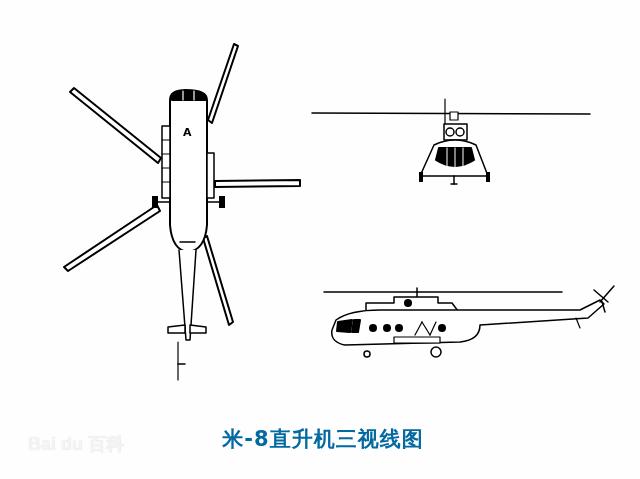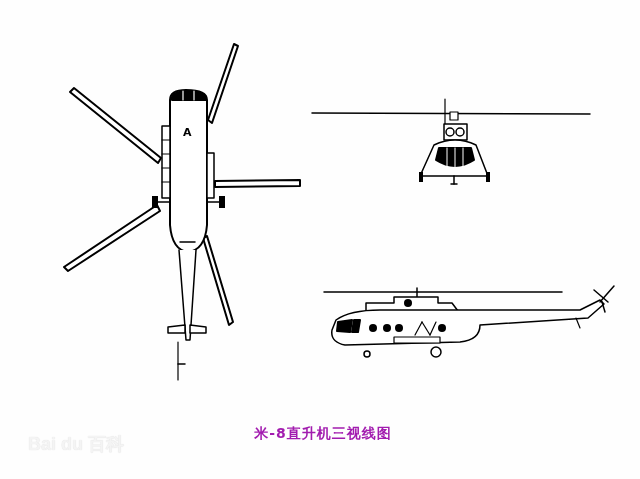--- a/index.html
+++ b/index.html
@@ -1,19 +1,19 @@
 <!DOCTYPE html>
 <html><head>
 <meta charset="utf-8">
 <style>
   html, body { margin:0; padding:0; background:#fff; }
   #stage { position:relative; width:640px; height:479px; background:#fefefe; overflow:hidden; }
   svg { position:absolute; left:0; top:0; }
   .caption { position:absolute; left:208px; top:425px; width:230px; text-align:center;
-    font-family:"DejaVu Sans", sans-serif; font-size:14px; font-weight:bold; color:#a21caf; letter-spacing:1px; }
+    font-family:"DejaVu Sans", sans-serif; font-size:21px; font-weight:bold; color:#0369a1; letter-spacing:1px; }
   .watermark { position:absolute; left:28px; top:432px; font-family:"Liberation Sans", sans-serif;
     font-size:18px; font-weight:bold; color:#f4f4f4; text-shadow:0 0 1px #d8d8d8; }
 </style>
 </head>
 <body>
 
 <div id="stage">
   <svg width="640" height="479" viewBox="0 0 640 479" fill="none" stroke="#000" stroke-width="2" stroke-linejoin="round" stroke-linecap="round">
 
     <g>

